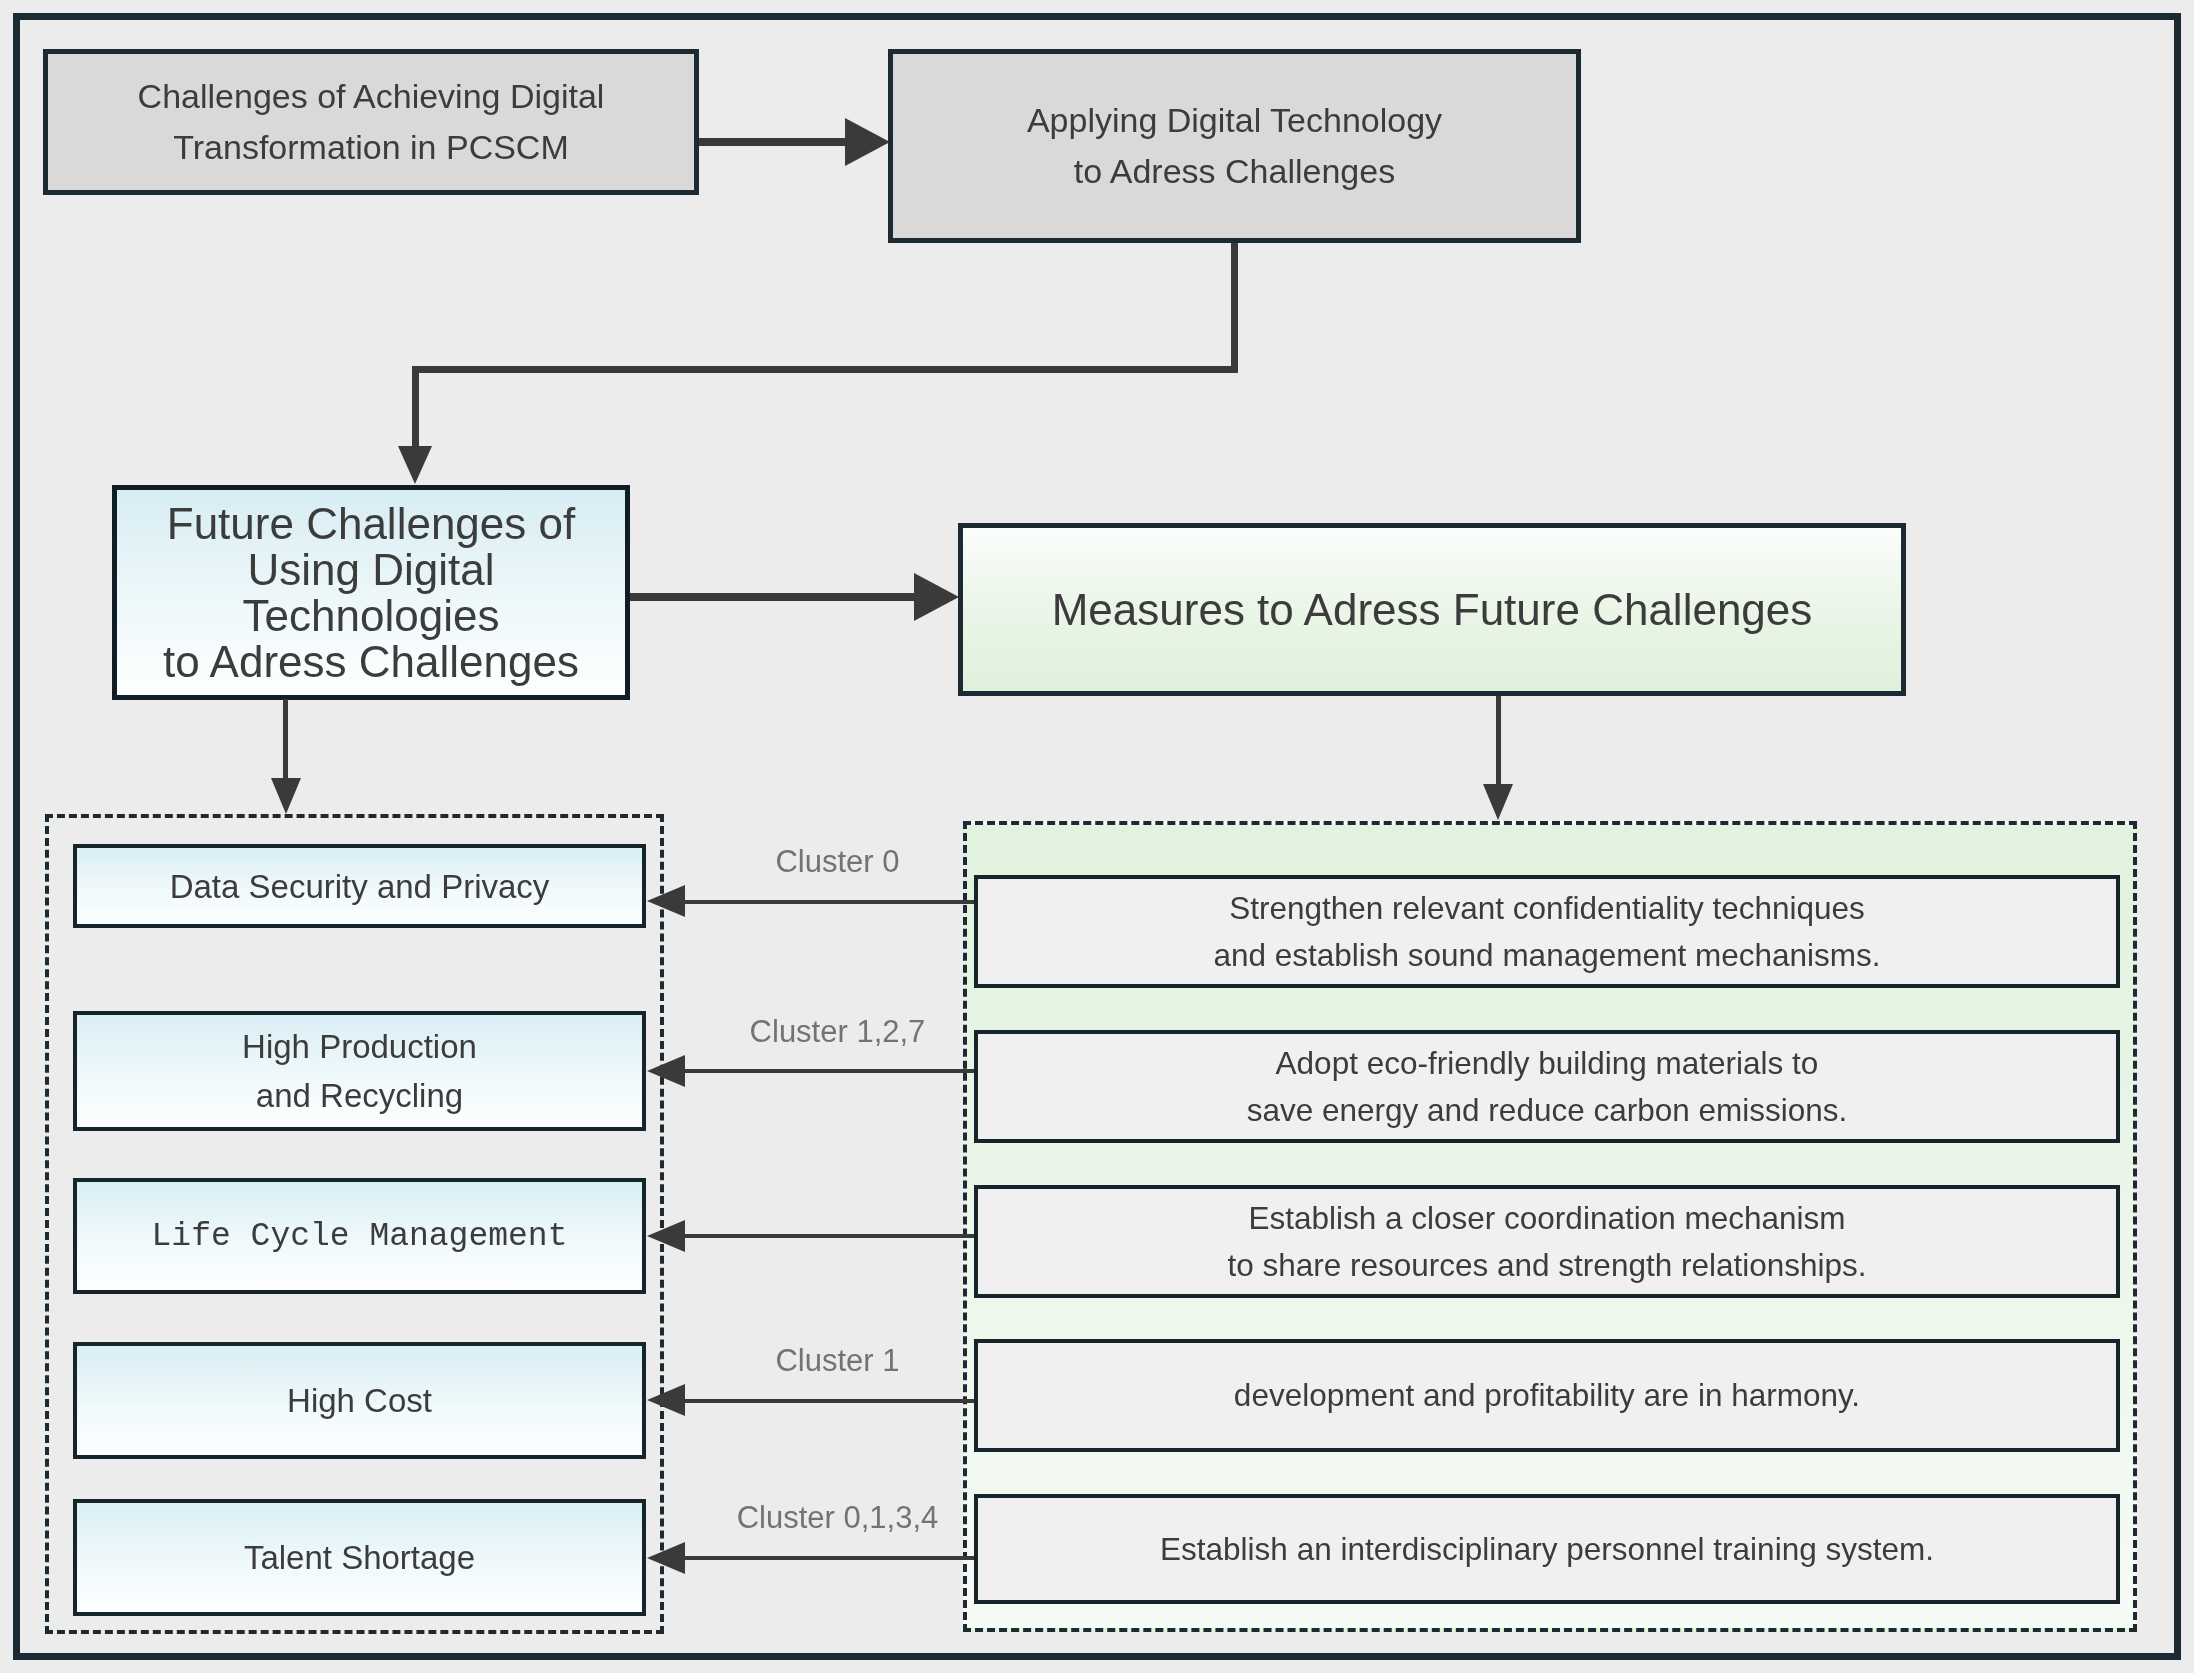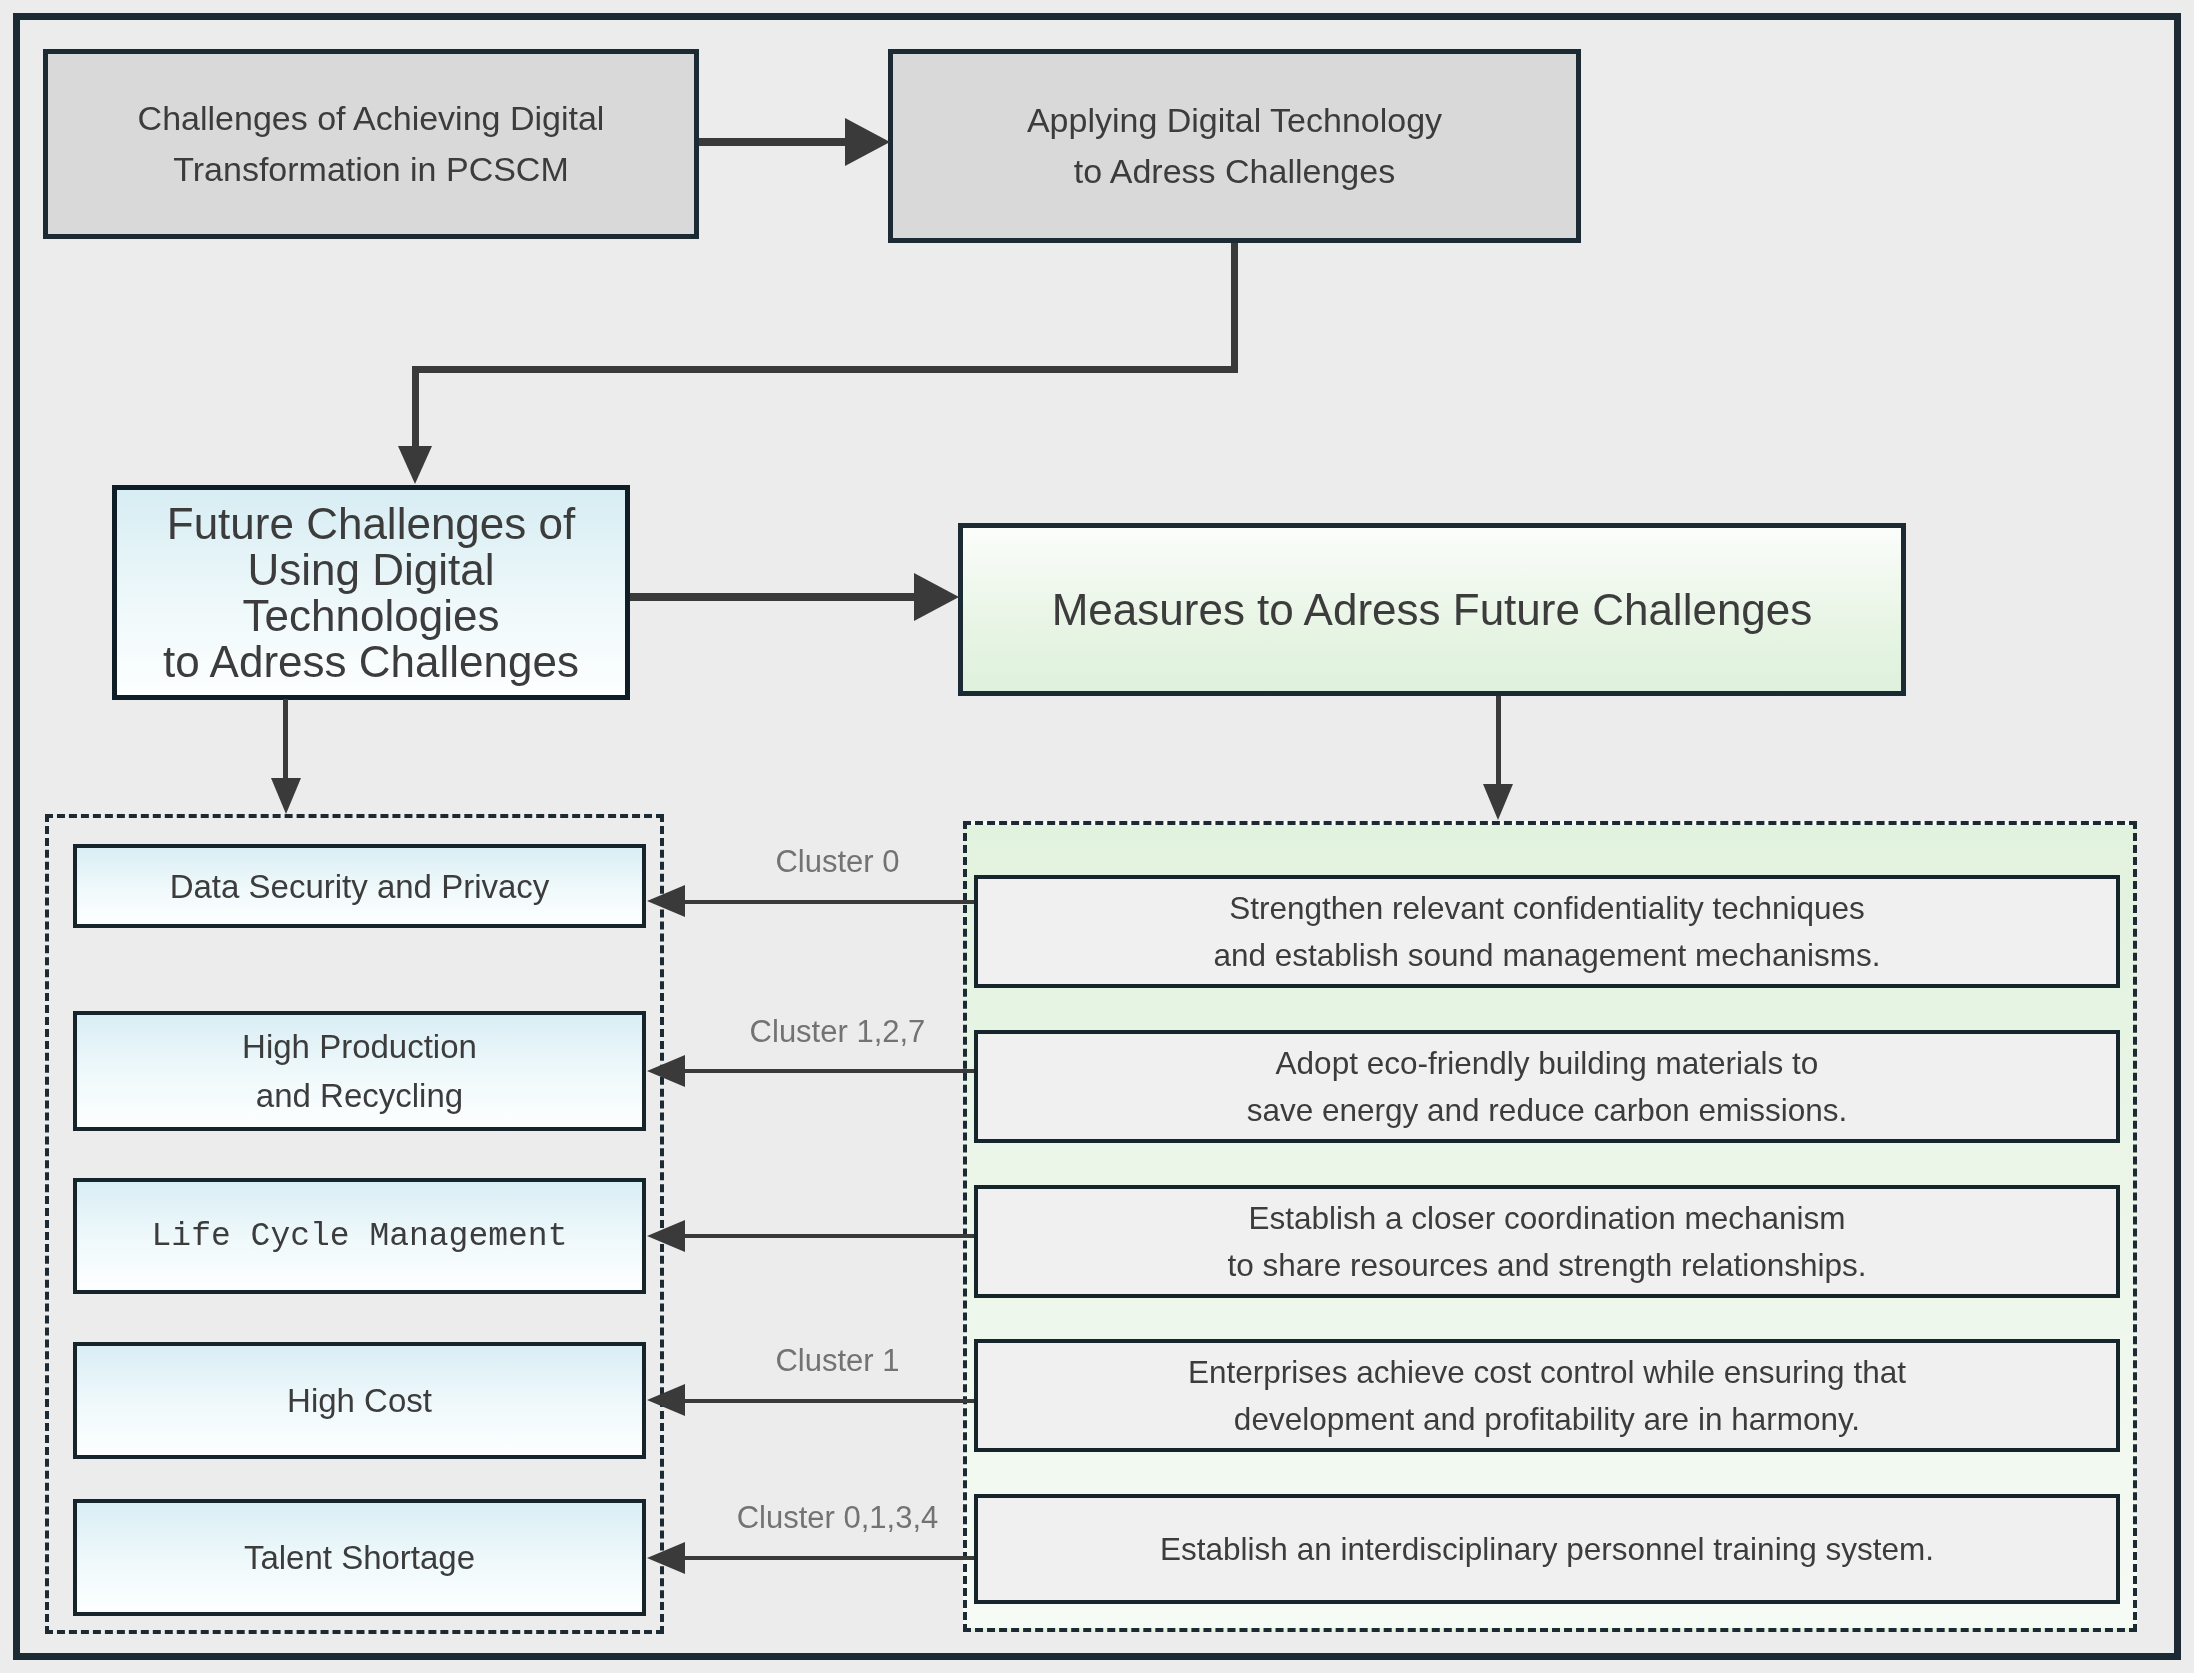--- a/index.html
+++ b/index.html
@@ -34,21 +34,21 @@
 <body>
 
 <div id="stage">
 
   <div class="abs frame" style="left:13.3px;top:13.3px;width:2168px;height:1647px;"></div>
 
   <div class="abs dashed" style="left:45px;top:814px;width:619px;height:820px;"></div>
 
   <div class="abs dashed green-fill" style="left:963px;top:821px;width:1174px;height:811px;"></div>
 
-  <div class="abs box gray-box t64" style="left:43px;top:49px;width:656px;height:190px;align-items:center;">
+  <div class="abs box gray-box t64" style="left:43px;top:49px;width:656px;height:146px;align-items:center;">
     <span>Challenges of Achieving Digital</span>
     <span>Transformation in PCSCM</span>
   </div>
 
   <div class="abs box gray-box t64" style="left:888px;top:49px;width:693px;height:194px;">
     <span>Applying Digital Technology</span>
     <span>to Adress Challenges</span>
   </div>
 
   <div class="abs box cyan-box t63" style="left:112px;top:485px;width:518px;height:215px;">
@@ -101,21 +101,20 @@
   </div>
   <div class="abs box item-gray t59" style="left:974px;top:875px;width:1146px;height:113px;">
     <span>Strengthen relevant confidentiality techniques</span>
     <span>and establish sound management mechanisms.</span>
   </div>
   <div class="abs box item-gray t59" style="left:974px;top:1185px;width:1146px;height:113px;">
     <span>Establish a closer coordination mechanism</span>
     <span>to share resources and strength relationships.</span>
   </div>
   <div class="abs box item-gray t59" style="left:974px;top:1339px;width:1146px;height:113px;">
-    <span>Enterprises achieve cost control while ensuring that</span>
     <span>development and profitability are in harmony.</span>
   </div>
   <div class="abs box item-gray t59" style="left:974px;top:1494px;width:1146px;height:110px;">
     <span>Establish an interdisciplinary personnel training system.</span>
   </div>
 
   <div class="abs shaft" style="left:682px;top:900px;width:292px;height:4.3px;"></div>
   <div class="abs head" style="left:647px;top:885px;border-right:38px solid #3a3a3a;border-top:16.5px solid transparent;border-bottom:16.5px solid transparent;"></div>
 
   <div class="abs shaft" style="left:682px;top:1069px;width:292px;height:4.3px;"></div>

